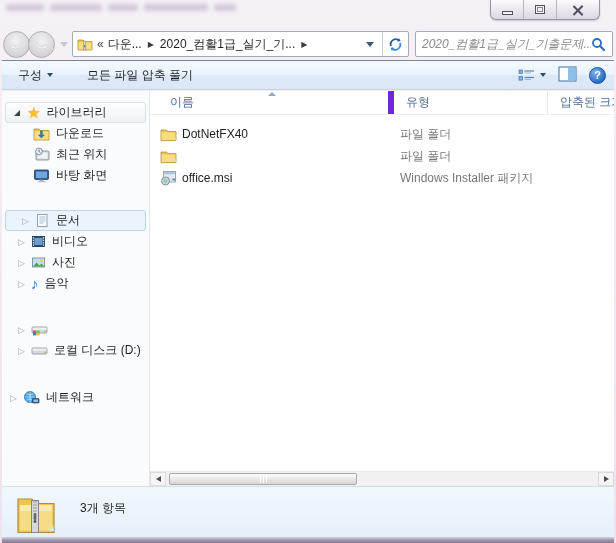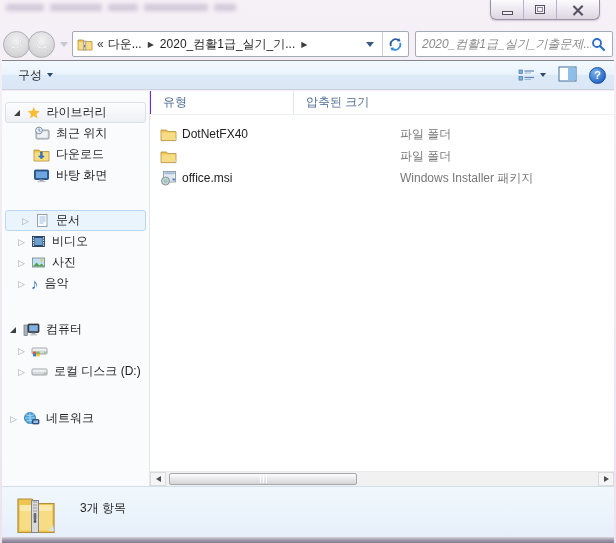--- a/index.html
+++ b/index.html
@@ -69,21 +69,21 @@
   .row-selected.tree-row,.row-hover.tree-row { height:21px; }
   .sec-gap { height:24px; }
   .star { color:#fcbe2c; font-size:15px; text-shadow:0 0 1px #d99b14; line-height:1; }
   .note { color:#2f6fd0; font-size:15px; line-height:1; }
   
   .filearea { flex:1; position:relative; overflow:hidden; }
   .lv-header { position:absolute; top:0; left:0; right:0; height:24px; display:flex; color:#4f6b93;
     border-bottom:1px solid #eef1f4; }
   .lv-col { display:flex; align-items:center; padding-left:12px; position:relative; }
   .lv-col-name { width:238px; padding-left:20px; }
-  .lv-col-type { width:144px; border-left:1px solid #6d28d9; border-right:1px solid #e4e8ec;text-align:center; }
+  .lv-col-type { width:160px; border-left:6px solid #6d28d9; border-right:1px solid #e4e8ec;text-align:center; }
   .lv-col-size { flex:1; overflow:hidden; white-space:nowrap; }
   .sort-arrow { position:absolute; top:1px; left:118px; width:0; height:0;
     border-left:4px solid transparent; border-right:4px solid transparent; border-bottom:4px solid #91a8c4; }
   .lv-rows { position:absolute; top:32px; left:0; right:0; }
   .lv-row { height:22px; display:flex; align-items:center; }
   .cell-name { width:238px; display:flex; align-items:center; gap:5px; padding-left:10px; color:#1e1e1e; }
   .cell-type { width:158px; padding-left:12px; color:#777; }
   
   .hscroll { position:absolute; left:0; right:0; bottom:0; height:15px; background:#f2f1f1; border-top:1px solid #eaeaea; display:flex; }
   .hs-btn { width:16px; height:100%; background:#f5f5f6; border:1px solid #dcdcdf; display:flex; align-items:center; justify-content:center; flex:none; }
@@ -171,20 +171,23 @@
         <line x1="9" y1="9" x2="13" y2="13" stroke="#2a6cc9" stroke-width="2.2" stroke-linecap="round"></line>
       </svg>
     </div>
   </div>
 
   <div class="toolbar">
     <div class="tb-item">
       <span>구성</span>
       <span class="tb-dd"></span>
     </div>
+    <div class="tb-item" style="margin-left:18px">
+      <span>모든 파일 압축 풀기</span>
+    </div>
     <div class="tb-right">
       <div class="views-icon">
         <svg width="18" height="15" viewBox="0 0 18 15">
           <rect x="1" y="2" width="3.6" height="3.6" fill="#7ab0dd" stroke="#4d79a8" stroke-width=".7"></rect>
           <rect x="1" y="8.5" width="3.6" height="3.6" fill="#7ab0dd" stroke="#4d79a8" stroke-width=".7"></rect>
           <line x1="6.5" y1="3" x2="16" y2="3" stroke="#5c86b0" stroke-width="1.2"></line>
           <line x1="6.5" y1="5" x2="13" y2="5" stroke="#9db8d0" stroke-width="1"></line>
           <line x1="6.5" y1="9.5" x2="16" y2="9.5" stroke="#5c86b0" stroke-width="1.2"></line>
           <line x1="6.5" y1="11.5" x2="13" y2="11.5" stroke="#9db8d0" stroke-width="1"></line>
         </svg>
@@ -206,34 +209,34 @@
 
     <div class="sidebar">
 
       <div class="tree-row row-selected">
         <span class="expander-open"></span>
         <span class="sec-icon star">★</span>
         <span class="lbl">라이브러리</span>
       </div>
       <div class="tree-row child-fav">
         <svg width="17" height="15" viewBox="0 0 17 15">
+          <path d="M1 3 h5 l1.2 1.5 H16 v9.5 H1 z" fill="#efc54f" stroke="#b08d3e" stroke-width=".8"></path>
+          <rect x="1.6" y="5.4" width="13.8" height="8" fill="#f6dc84"></rect>
+          <path d="M8 5 v4 h2 l-2.8 3 -2.8 -3 h2 v-4 z" transform="translate(1.2 0)" fill="#2f7fd6" stroke="#1d5ba3" stroke-width=".6"></path>
+        </svg>
+        <span class="lbl">다운로드</span>
+      </div>
+      <div class="tree-row child-fav">
+        <svg width="17" height="15" viewBox="0 0 17 15">
           <rect x="3" y="4" width="13" height="9" rx="1" fill="#cfd6dd" stroke="#7d8793" stroke-width=".8"></rect>
           <rect x="4.5" y="5.5" width="10" height="6" fill="#eef3f7"></rect>
           <circle cx="6" cy="4.5" r="3.4" fill="#e8eef4" stroke="#6f7b88" stroke-width=".8"></circle>
           <path d="M6 2.6 v2 l1.5 .9" fill="none" stroke="#3f74b5" stroke-width=".9"></path>
         </svg>
         <span class="lbl">최근 위치</span>
-      </div>
-      <div class="tree-row child-fav">
-        <svg width="17" height="15" viewBox="0 0 17 15">
-          <path d="M1 3 h5 l1.2 1.5 H16 v9.5 H1 z" fill="#efc54f" stroke="#b08d3e" stroke-width=".8"></path>
-          <rect x="1.6" y="5.4" width="13.8" height="8" fill="#f6dc84"></rect>
-          <path d="M8 5 v4 h2 l-2.8 3 -2.8 -3 h2 v-4 z" transform="translate(1.2 0)" fill="#2f7fd6" stroke="#1d5ba3" stroke-width=".6"></path>
-        </svg>
-        <span class="lbl">다운로드</span>
       </div>
       <div class="tree-row child-fav">
         <svg width="17" height="15" viewBox="0 0 17 15">
           <rect x="1.5" y="2" width="14" height="9.5" rx="1" fill="#2b5d9b" stroke="#1d3f6b" stroke-width=".8"></rect>
           <rect x="3" y="3.5" width="11" height="6.5" fill="#6ea6dd"></rect>
           <rect x="6.5" y="11.5" width="4" height="1.6" fill="#9aa4ae"></rect>
           <rect x="4.5" y="13" width="8" height="1.2" fill="#b9c1c9"></rect>
         </svg>
         <span class="lbl">바탕 화면</span>
       </div>
@@ -277,31 +280,20 @@
         <span class="lbl">사진</span>
       </div>
       <div class="tree-row child-exp">
         <span class="expander-closed" style="margin-left:16px">▷</span>
         <span class="sec-icon note">♪</span>
         <span class="lbl">음악</span>
       </div>
 
       <div class="sec-gap" style="height:25px"></div>
 
-      <div class="tree-row">
-        <span class="expander-open"></span>
-        <svg class="sec-icon" width="17" height="15" viewBox="0 0 17 15">
-          <rect x="1" y="3" width="3.4" height="10.5" fill="#aab3bc" stroke="#707a84" stroke-width=".7"></rect>
-          <rect x="5" y="2" width="11" height="8.5" rx="1" fill="#3c3f46" stroke="#24262b" stroke-width=".7"></rect>
-          <rect x="6.2" y="3.2" width="8.6" height="6" fill="#7fb2e4"></rect>
-          <rect x="8.5" y="10.7" width="4" height="1.4" fill="#9aa4ae"></rect>
-          <rect x="7" y="12.2" width="7" height="1.2" fill="#b9c1c9"></rect>
-        </svg>
-        <span class="lbl">컴퓨터</span>
-      </div>
       <div class="tree-row child-exp">
         <span class="expander-closed" style="margin-left:16px">▷</span>
         <svg class="sec-icon" width="17" height="15" viewBox="0 0 17 15">
           <rect x="1" y="5" width="15" height="6" rx="1" fill="#d7dadd" stroke="#8a9097" stroke-width=".8"></rect>
           <rect x="1.6" y="5.6" width="13.8" height="2.2" fill="#eef0f2"></rect>
           <circle cx="13.8" cy="9.3" r=".9" fill="#79d46a"></circle>
           <rect x="2" y="8.5" width="3.2" height="3.2" fill="#e2534a"></rect>
           <rect x="5.4" y="8.5" width="3.2" height="3.2" fill="#6fbf4a" transform="translate(0 0)"></rect>
           <rect x="2" y="11" width="3.2" height="2.6" fill="#3f7fd0" transform="translate(0 -0.2)"></rect>
           <rect x="5.4" y="11" width="3.2" height="2.6" fill="#f2c233" transform="translate(0 -0.2)"></rect>
@@ -326,20 +318,24 @@
           <path d="M2 7 h10 M7 1.5 v11 M3.2 3.8 a7 7 0 0 0 7.6 0 M3.2 10.2 a7 7 0 0 1 7.6 0" fill="none" stroke="#cfe9f7" stroke-width=".7"></path>
           <rect x="9.5" y="8.5" width="6.5" height="4.5" rx=".8" fill="#3c5d8a" stroke="#22395a" stroke-width=".7"></rect>
           <rect x="10.5" y="9.5" width="4.5" height="2.5" fill="#8fc3ef"></rect>
         </svg>
         <span class="lbl">네트워크</span>
       </div>
     </div>
 
     <div class="filearea">
       <div class="lv-header">
+        <div class="lv-col lv-col-name">
+          <span class="sort-arrow"></span>
+          <span>이름</span>
+        </div>
         <div class="lv-col lv-col-type">
           <span>유형</span>
         </div>
         <div class="lv-col lv-col-size">
           <span>압축된 크기</span>
         </div>
       </div>
 
       <div class="lv-rows">
         <div class="lv-row">

